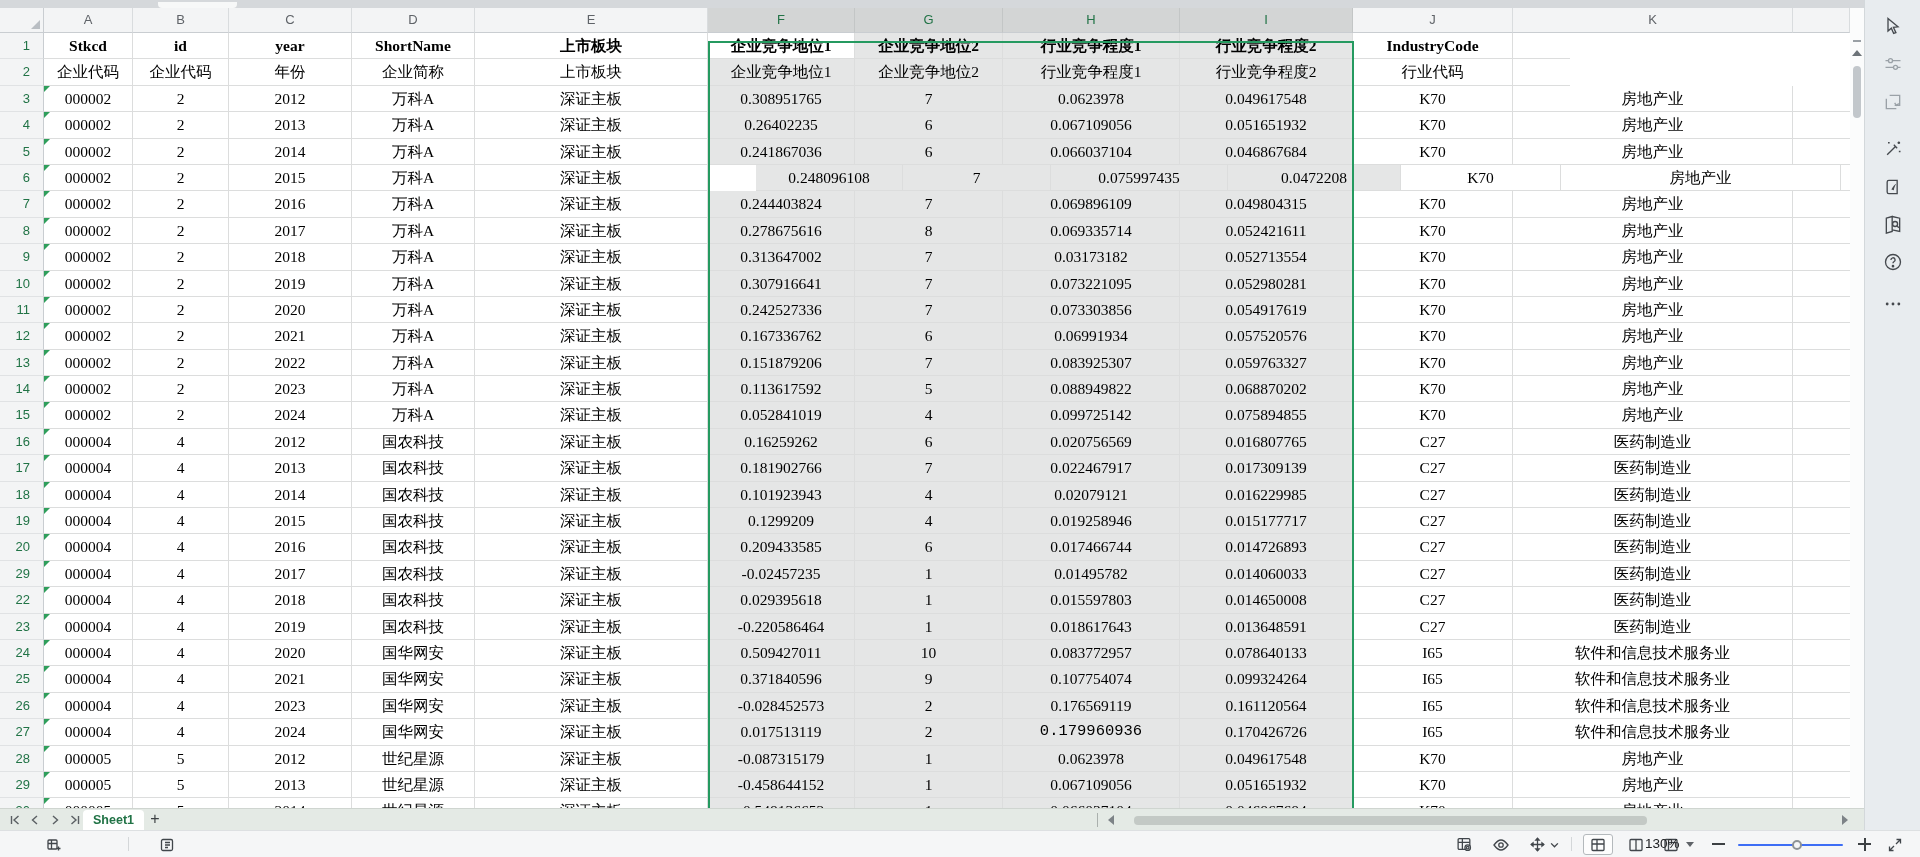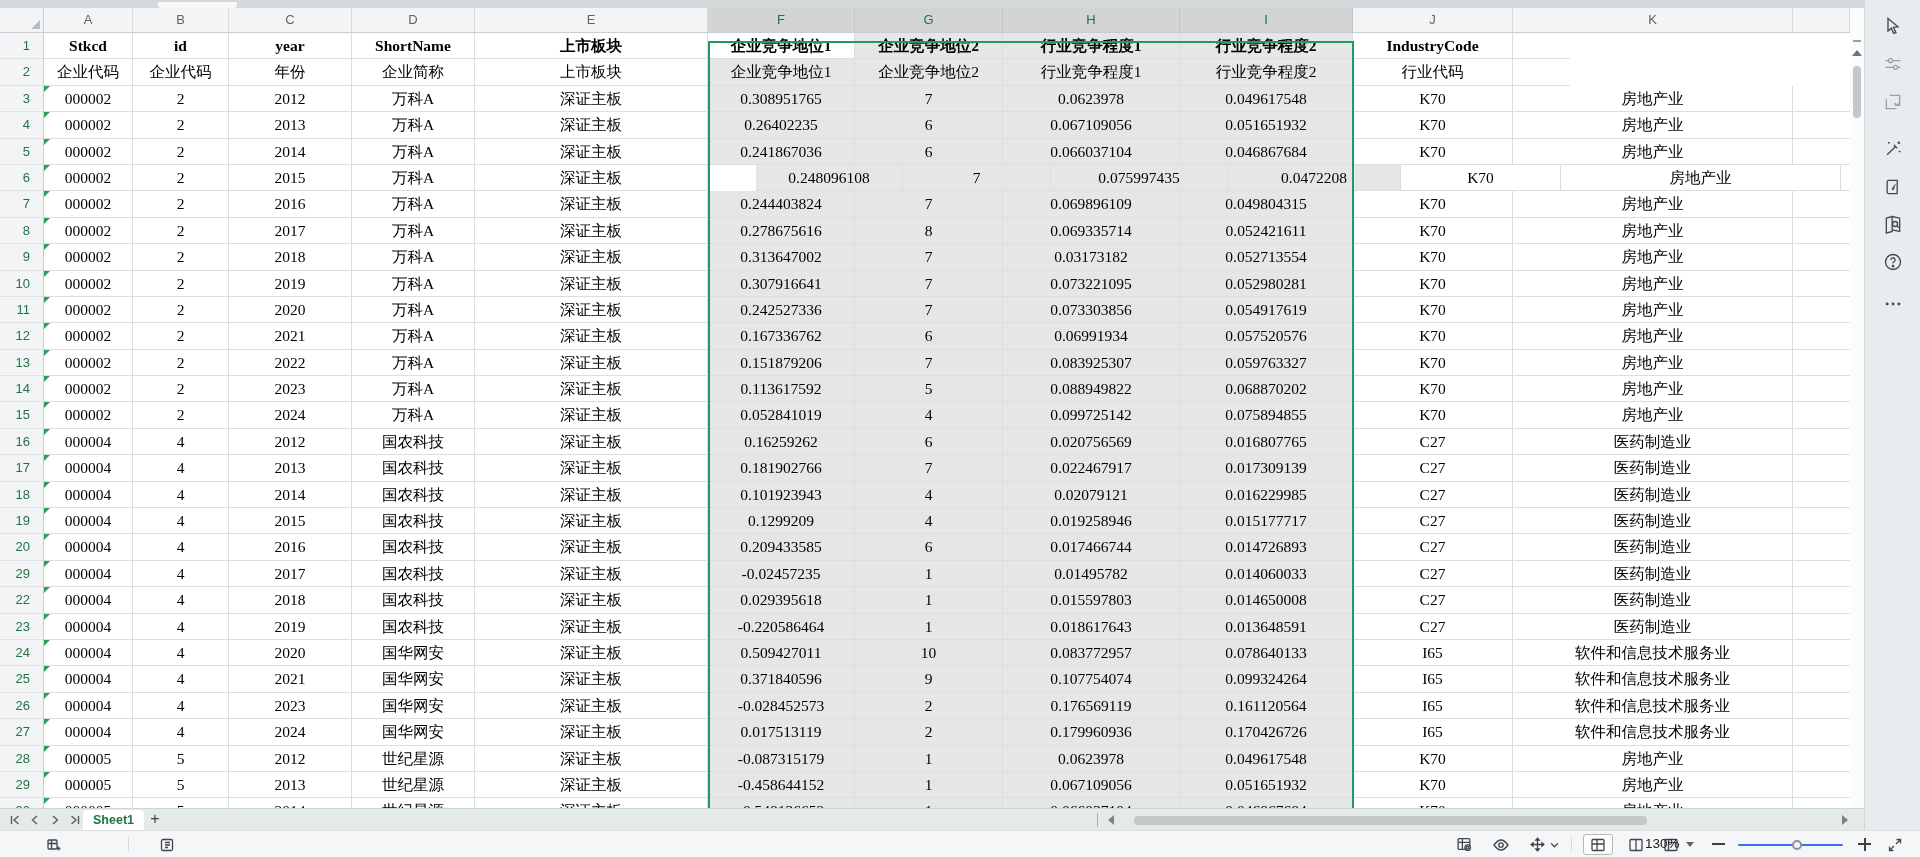--- a/index.html
+++ b/index.html
@@ -510,21 +510,21 @@
       </div>
       <div class="grid-row">
         <div class="row-num">27</div>
         <div class="cell" style="width: 89px;">000004<span class="err-tri"></span></div>
         <div class="cell" style="width: 96px;">4</div>
         <div class="cell" style="width: 123px;">2024</div>
         <div class="cell" style="width: 123px;">国华网安</div>
         <div class="cell" style="width: 233px;">深证主板</div>
         <div class="cell sel" style="width: 147px;">0.017513119</div>
         <div class="cell sel" style="width: 148px;">2</div>
-        <div class="cell sel" style="width: 177px;">0.179960936</div>
+        <div class="cell sel" style="width: 177px; font-family: Liberation Mono, monospace;">0.179960936</div>
         <div class="cell sel" style="width: 173px;">0.170426726</div>
         <div class="cell" style="width: 160px;">I65</div>
         <div class="cell" style="width: 280px;">软件和信息技术服务业</div>
         <div class="cell" style="width: 57px; border-right: none;"></div>
       </div>
       <div class="grid-row">
         <div class="row-num">28</div>
         <div class="cell" style="width: 89px;">000005<span class="err-tri"></span></div>
         <div class="cell" style="width: 96px;">5</div>
         <div class="cell" style="width: 123px;">2012</div>

